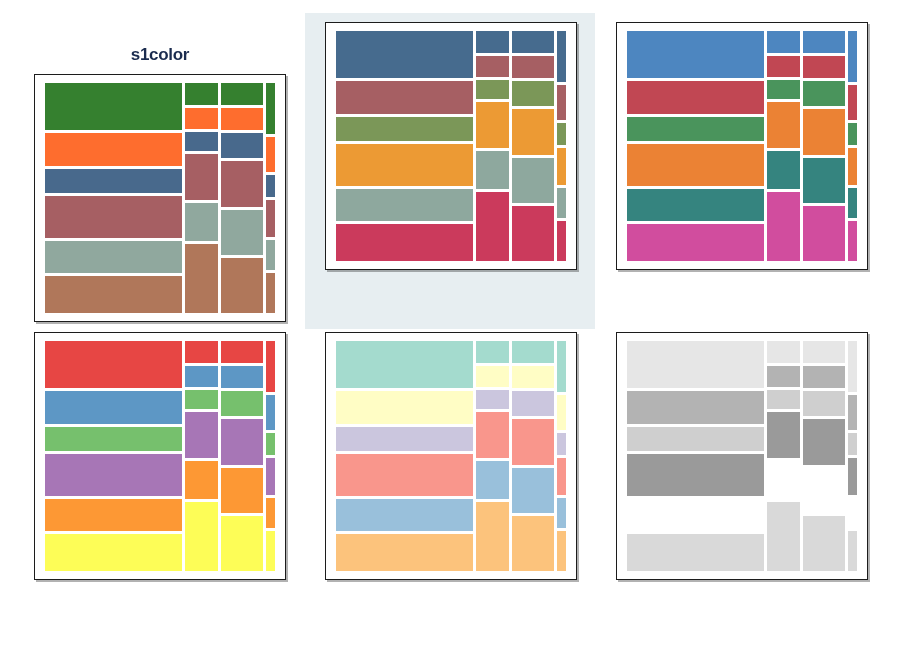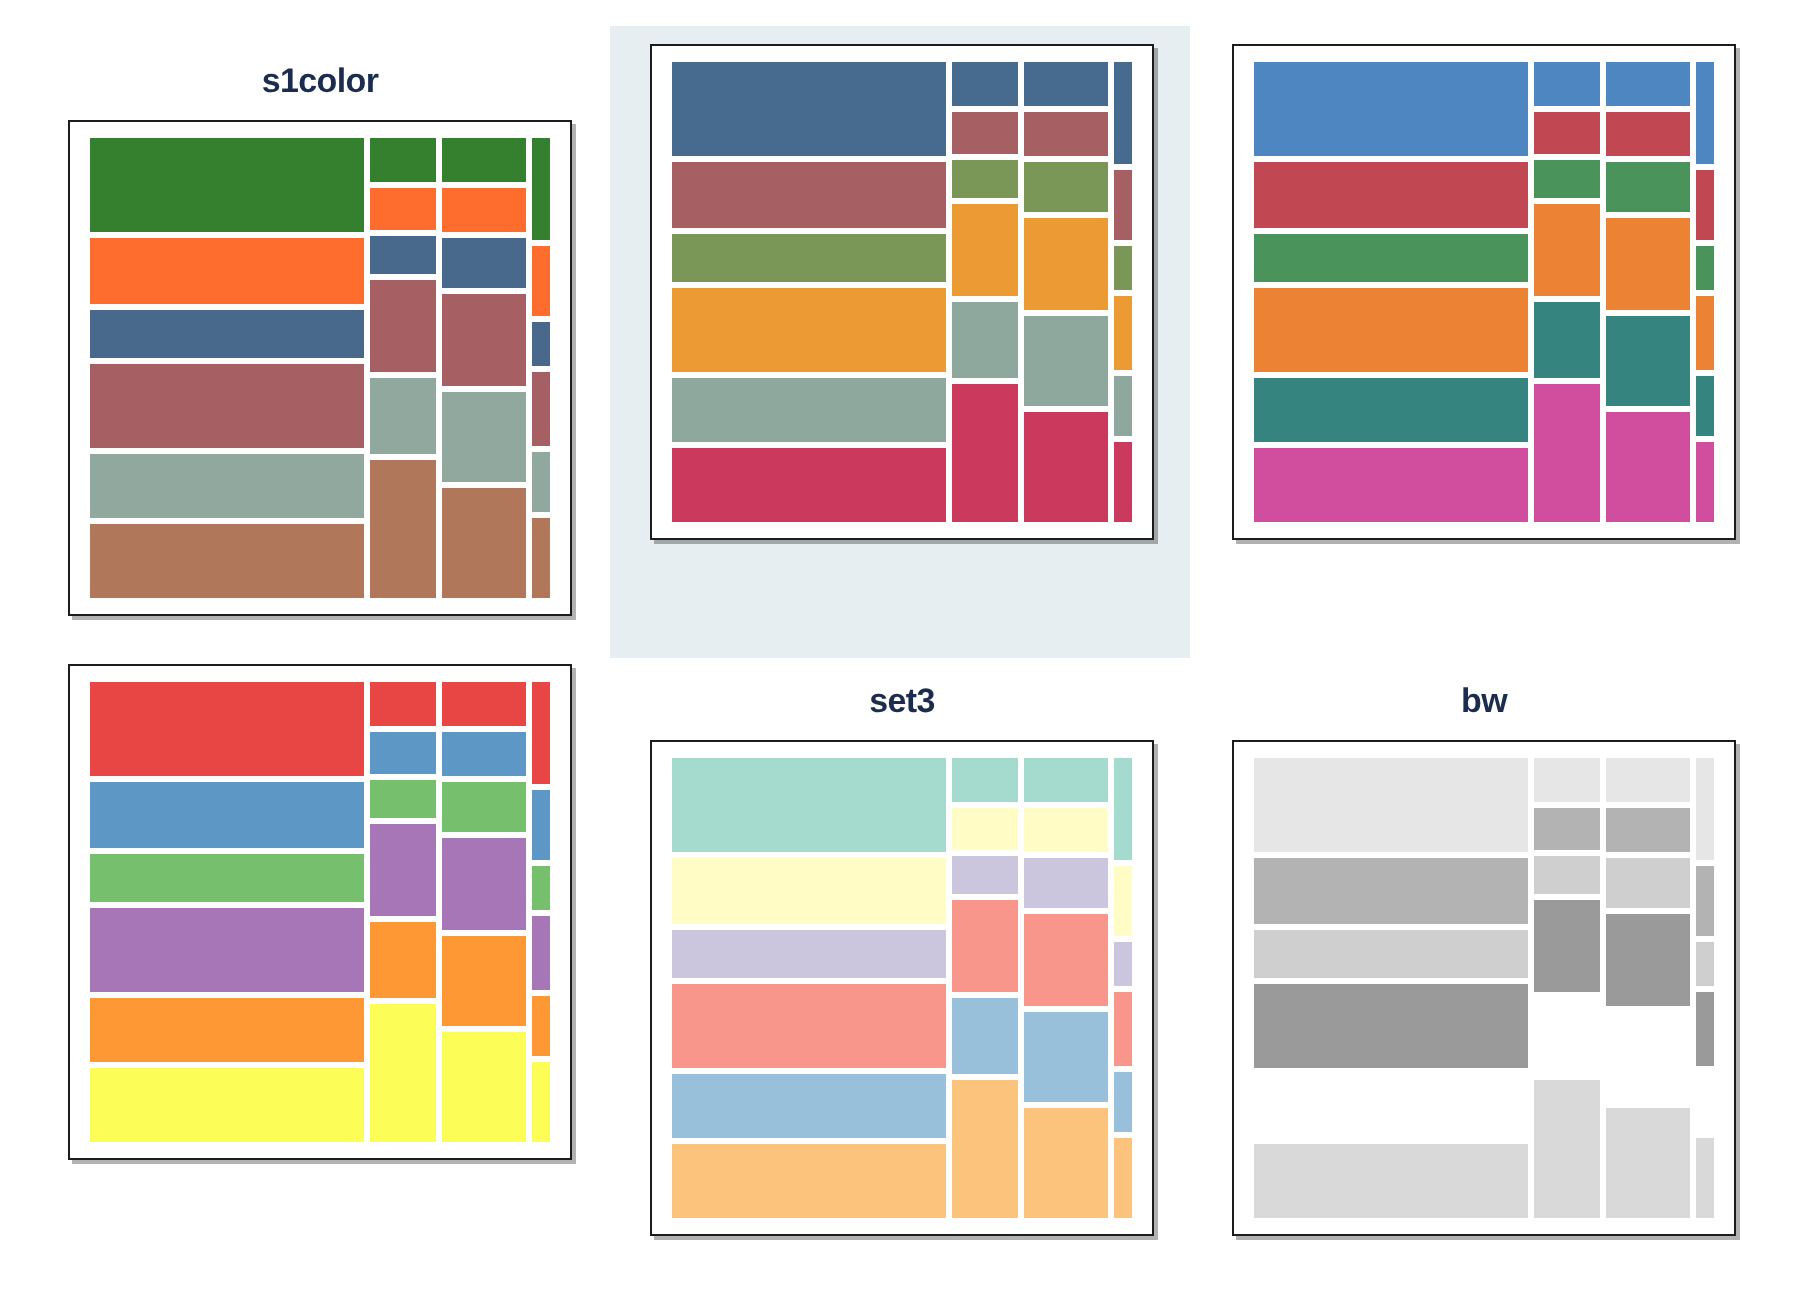--- a/index.html
+++ b/index.html
@@ -52,21 +52,21 @@
   .mcell {
     flex-basis: 0;
     min-height: 0;
   }
 </style>
 </head>
 <body style="background: rgb(255, 255, 255);">
 
 <div class="highlight" style="background: rgb(231, 238, 241);"></div>
 
-<div class="slot" style="left:34px; top:22px">
+<div class="slot" style="left:34px; top:36px">
   <div class="panel-title" style="color: rgb(27, 44, 79);">s1color</div>
   <div class="box">
     <div class="mosaic">
         <div class="mcol" style="flex-grow: 62;">
           <div class="mcell" style="flex-grow: 22; background: rgb(53, 128, 47);"></div>
           <div class="mcell" style="flex-grow: 15; background: rgb(254, 109, 46);"></div>
           <div class="mcell" style="flex-grow: 11.5; background: rgb(72, 105, 140);"></div>
           <div class="mcell" style="flex-grow: 19.5; background: rgb(166, 95, 99);"></div>
           <div class="mcell" style="flex-grow: 15; background: rgb(144, 168, 158);"></div>
           <div class="mcell" style="flex-grow: 17; background: rgb(176, 119, 90);"></div>
@@ -210,21 +210,20 @@
           <div class="mcell" style="flex-grow: 10; background: rgb(118, 192, 109);"></div>
           <div class="mcell" style="flex-grow: 17.5; background: rgb(167, 118, 182);"></div>
           <div class="mcell" style="flex-grow: 13.8; background: rgb(253, 152, 52);"></div>
           <div class="mcell" style="flex-grow: 18.6; background: rgb(253, 253, 87);"></div>
         </div>
       </div>
   </div>
 </div>
 
 <div class="slot" style="left:325px; top:332px">
-  <div class="panel-title" style="color: rgb(27, 44, 79);">set3</div>
   <div class="box">
     <div class="mosaic">
         <div class="mcol" style="flex-grow: 62;">
           <div class="mcell" style="flex-grow: 22; background: rgb(164, 219, 206);"></div>
           <div class="mcell" style="flex-grow: 15; background: rgb(255, 253, 197);"></div>
           <div class="mcell" style="flex-grow: 11.5; background: rgb(203, 198, 222);"></div>
           <div class="mcell" style="flex-grow: 19.5; background: rgb(249, 150, 140);"></div>
           <div class="mcell" style="flex-grow: 15; background: rgb(153, 192, 219);"></div>
           <div class="mcell" style="flex-grow: 17; background: rgb(252, 195, 124);"></div>
         </div>
@@ -250,21 +249,20 @@
           <div class="mcell" style="flex-grow: 10; background: rgb(203, 198, 222);"></div>
           <div class="mcell" style="flex-grow: 17.5; background: rgb(249, 150, 140);"></div>
           <div class="mcell" style="flex-grow: 13.8; background: rgb(153, 192, 219);"></div>
           <div class="mcell" style="flex-grow: 18.6; background: rgb(252, 195, 124);"></div>
         </div>
       </div>
   </div>
 </div>
 
 <div class="slot" style="left:616px; top:332px">
-  <div class="panel-title" style="color: rgb(27, 44, 79);">bw</div>
   <div class="box">
     <div class="mosaic">
         <div class="mcol" style="flex-grow: 62;">
           <div class="mcell" style="flex-grow: 22; background: rgb(230, 230, 230);"></div>
           <div class="mcell" style="flex-grow: 15; background: rgb(179, 179, 179);"></div>
           <div class="mcell" style="flex-grow: 11.5; background: rgb(207, 207, 207);"></div>
           <div class="mcell" style="flex-grow: 19.5; background: rgb(154, 154, 154);"></div>
           <div class="mcell" style="flex-grow: 15; background: rgb(255, 255, 255);"></div>
           <div class="mcell" style="flex-grow: 17; background: rgb(217, 217, 217);"></div>
         </div>

